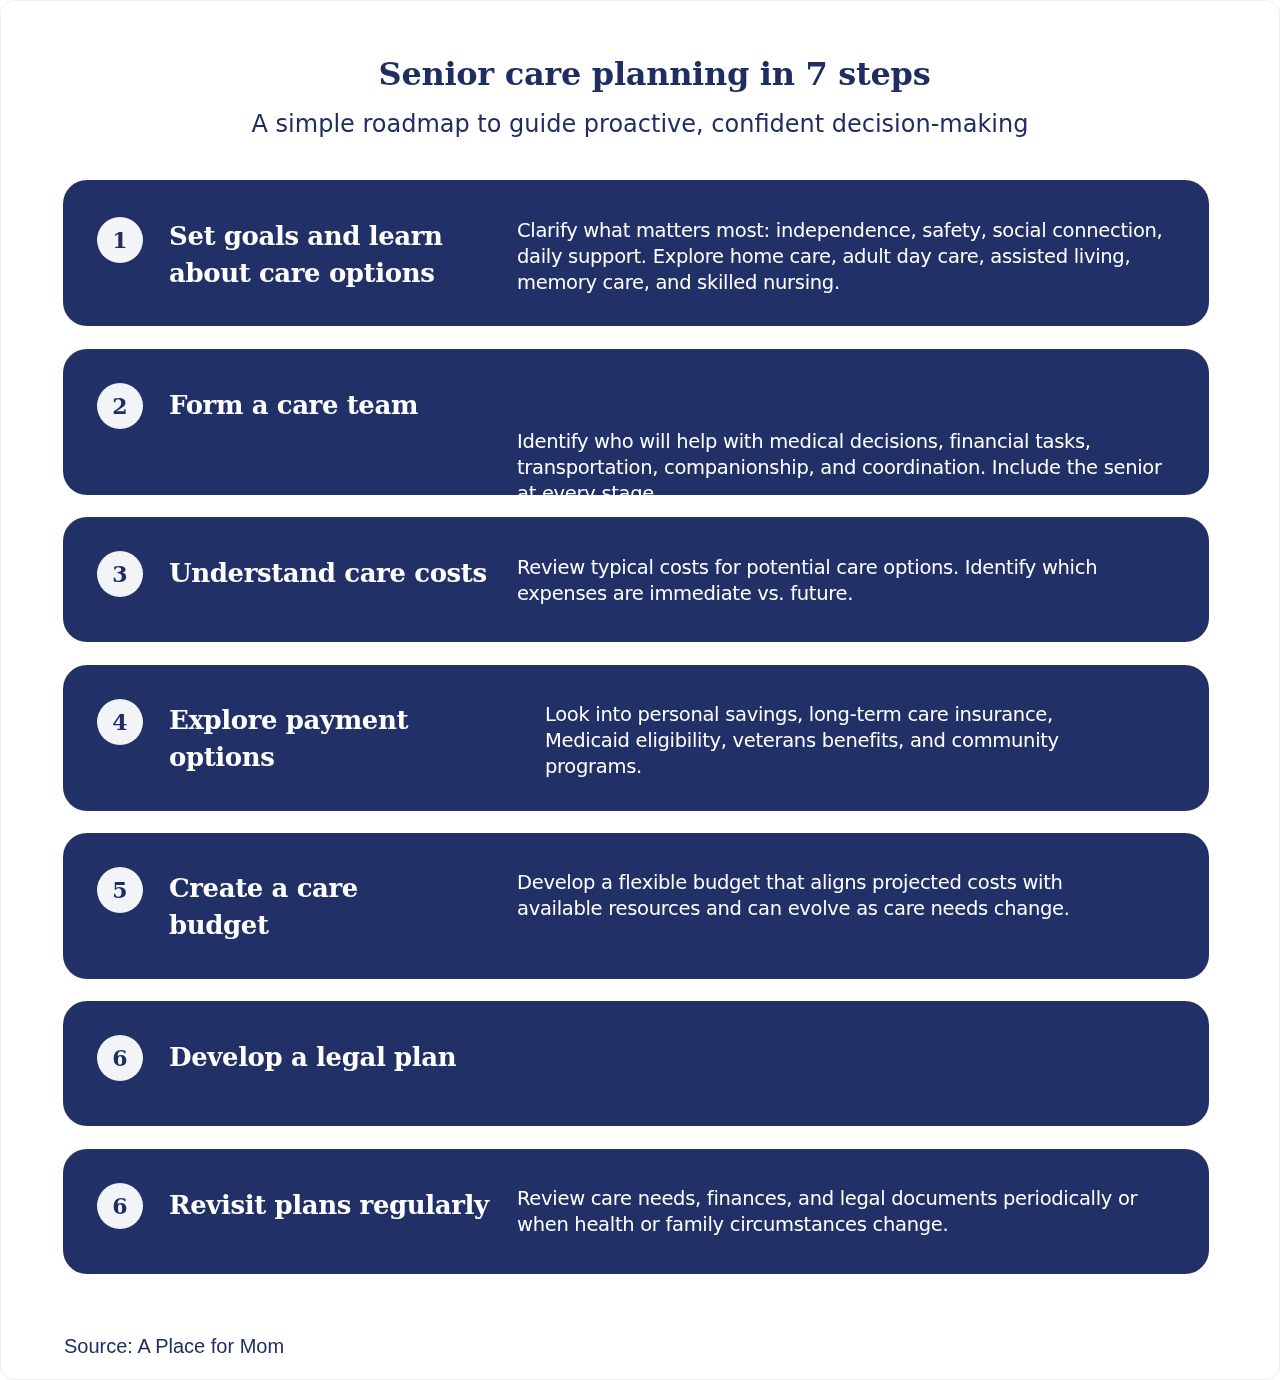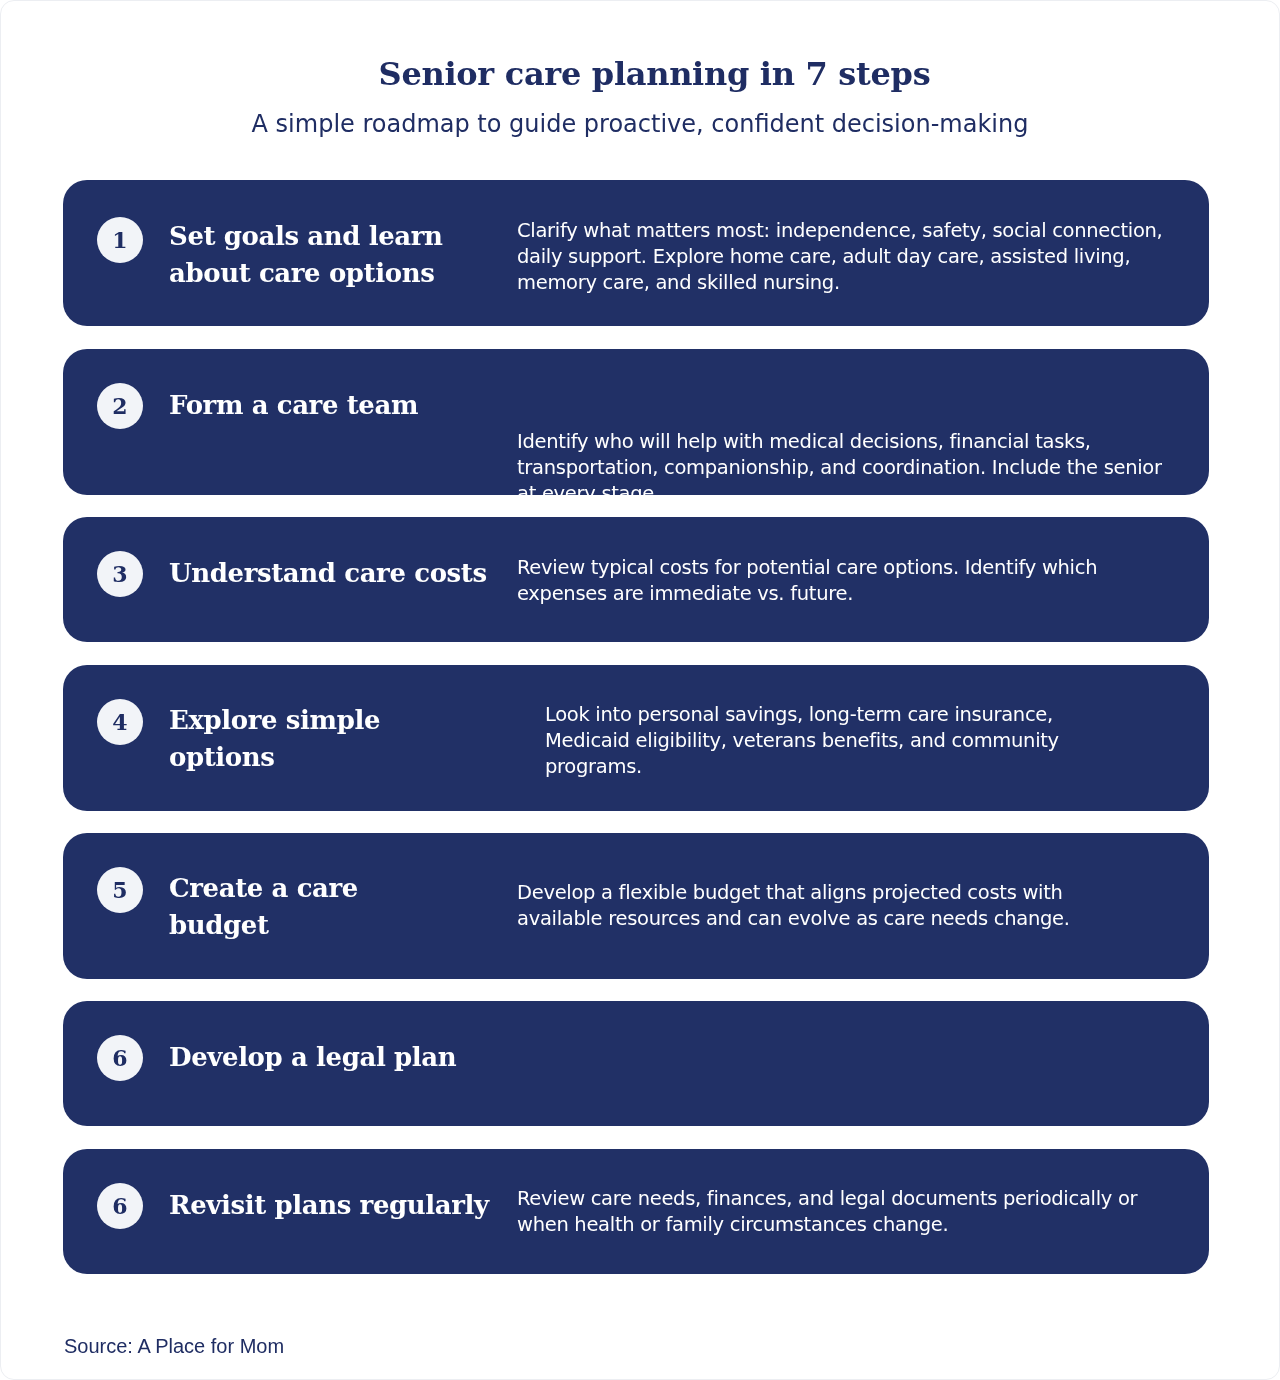--- a/index.html
+++ b/index.html
@@ -131,28 +131,28 @@
   </div>
 
   <div class="card" style="top:337px;height:125px;">
     <div class="num" style="top:34px;">3</div>
     <h2 class="heading" style="top:38px;width:340px;">Understand care costs</h2>
     <p class="desc" style="top:38px;width:600px;">Review typical costs for potential care options. Identify which expenses are immediate vs. future.</p>
   </div>
 
   <div class="card" style="top:485px;height:146px;">
     <div class="num" style="top:34px;">4</div>
-    <h2 class="heading" style="top:37px;width:260px;">Explore simple options</h2>
+    <h2 class="heading" style="top:37px;width:260px;">Explore payment options</h2>
     <p class="desc" style="top:37px;width:580px;margin-left:28px;">Look into personal savings, long-term care insurance, Medicaid eligibility, veterans benefits, and community programs.</p>
   </div>
 
   <div class="card" style="top:653px;height:146px;">
     <div class="num" style="top:34px;">5</div>
     <h2 class="heading" style="top:37px;width:220px;">Create a care budget</h2>
-    <p class="desc" style="top:37px;width:570px;margin-top:10px;">Develop a flexible budget that aligns projected costs with available resources and can evolve as care needs change.</p>
+    <p class="desc" style="top:37px;width:570px;">Develop a flexible budget that aligns projected costs with available resources and can evolve as care needs change.</p>
   </div>
 
   <div class="card" style="top:821px;height:125px;">
     <div class="num" style="top:34px;">6</div>
     <h2 class="heading" style="top:38px;width:340px;">Develop a legal plan</h2>
   </div>
 
   <div class="card" style="top:969px;height:125px;">
     <div class="num" style="top:34px;">6</div>
     <h2 class="heading" style="top:38px;width:340px;">Revisit plans regularly</h2>

